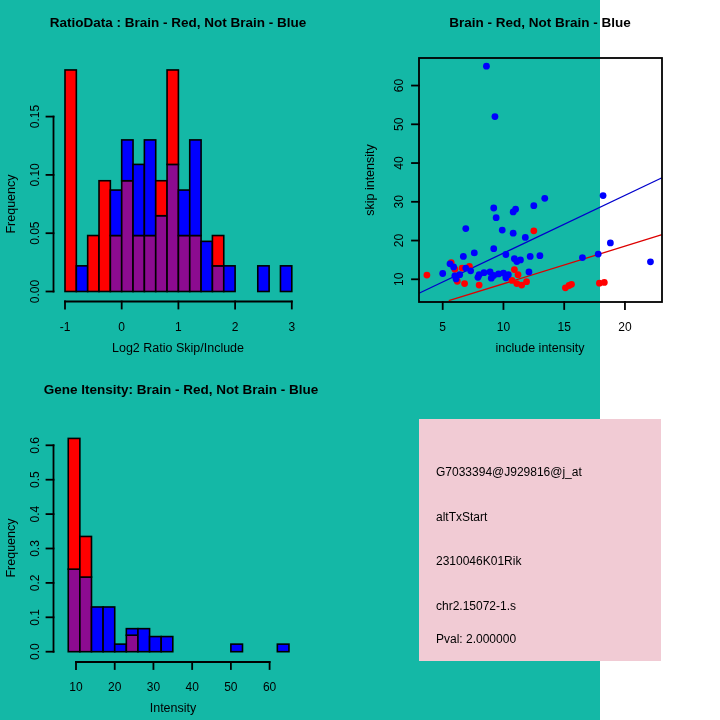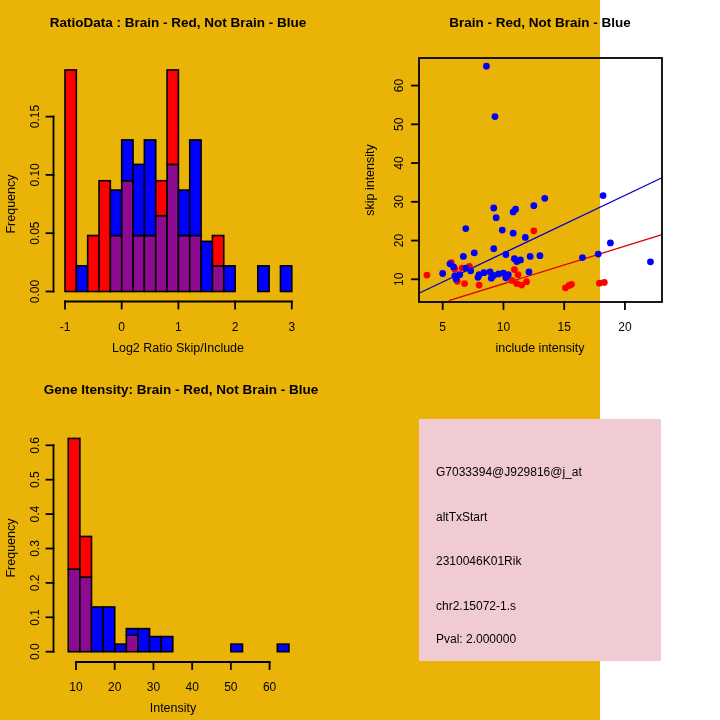--- a/index.html
+++ b/index.html
@@ -1,16 +1,16 @@
 <!DOCTYPE html>
 <html><head>
 <meta charset="utf-8">
 <style>
   html,body{margin:0;padding:0;background:#fff;}
-  #stage{position:relative;width:600px;height:720px;background:#eab308;
+  #stage{position:relative;width:600px;height:720px;background:#14b8a6;
          font-family:"Liberation Sans",sans-serif;}
   svg{position:absolute;left:0;top:0;}
   .ax{stroke:#000000;stroke-width:1.8;stroke-linecap:square;fill:none;}
   .bar{stroke:#000000;stroke-width:1.6;}
   .tick{font:12px "Liberation Sans",sans-serif;fill:#000;}
   .title{font:bold 13.5px "Liberation Sans",sans-serif;fill:#000;}
   .lab{font:12.5px "Liberation Sans",sans-serif;fill:#000;}
   .info{font:12px "Liberation Sans",sans-serif;fill:#000;}
   .rline{stroke-width:1.3;fill:none;}
 </style>

